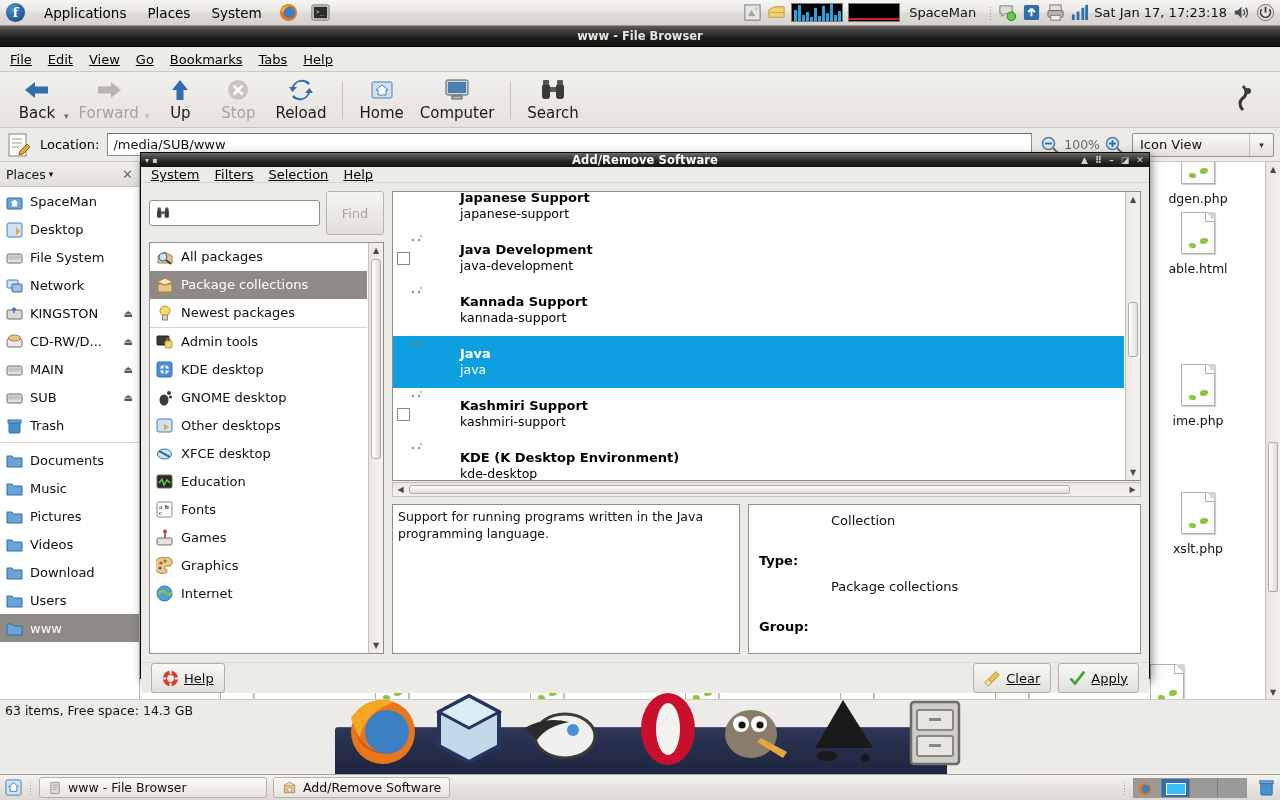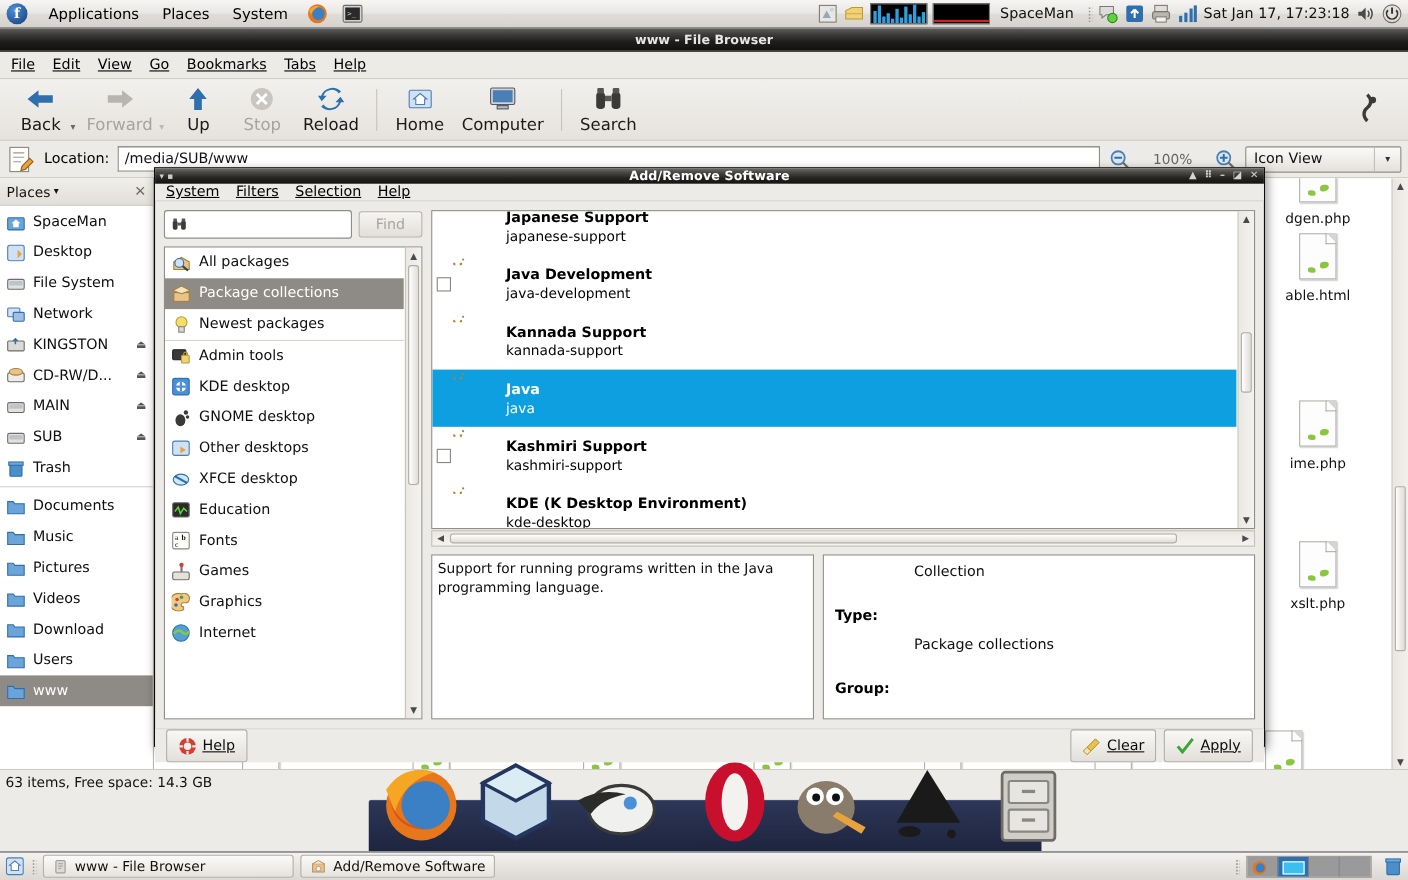--- a/index.html
+++ b/index.html
@@ -73,21 +73,21 @@
     height:34px; background:#edebe7; border-bottom:1px solid #cdc9c3;
     display:flex; align-items:center; padding:0 6px; gap:8px;
   }
   .loc-icon { width:26px; height:26px; }
   .loc-label { font-size:13px; color:#000; }
   .loc-input {
     flex:1; height:23px; background:#fff; border:1px solid #918d87;
     border-top-color:#6f6c67; font-size:13px; color:#111; padding:2px 5px;
     display:flex; align-items:center;
   }
-  .zoom-ctl { display:flex; align-items:center; gap:20px; }
+  .zoom-ctl { display:flex; align-items:center; gap:4px; }
   .zoom-ctl .pct { font-size:12.5px; color:#666; }
   .view-select {
     width:142px; height:24px; background:linear-gradient(to bottom,#fbfaf9,#e4e1dc);
     border:1px solid #918d87; border-radius:2px; display:flex; align-items:center;
     font-size:13px; color:#111; padding-left:7px; position:relative;
   }
   .view-select .arw { position:absolute; right:0; top:0; bottom:0; width:24px;
       border-left:1px solid #c2beb8; display:flex; align-items:center; justify-content:center;
       font-size:9px; color:#333;}
 
@@ -149,21 +149,21 @@
                  border-bottom:1px solid #d9d5cf;}
   .arw-menubar .mi { font-size:13px; color:#000; }
   .arw-content { flex:1; display:flex; padding:8px; gap:8px; }
   .arw-left { width:235px; display:flex; flex-direction:column; gap:7px; }
   .search-row { display:flex; gap:6px; align-items:center; }
   .search-inp {
     flex:1; height:26px; background:#fff; border:1px solid #918d87; border-radius:3px;
     display:flex; align-items:center; padding:0 5px; gap:5px;
   }
   .find-btn {
-    width:58px; height:24px; background:linear-gradient(to bottom,#f7f5f3,#e2dfda);
+    width:58px; height:44px; background:linear-gradient(to bottom,#f7f5f3,#e2dfda);
     border:1px solid #b8b4ae; border-radius:3px; color:#a9a5a0; font-size:13px;
     display:flex; align-items:center; justify-content:center;
   }
   .cat-list {
     flex:1; background:#fff; border:1px solid #918d87; position:relative; overflow:hidden;
   }
   .cat-item { height:28px; display:flex; align-items:center; gap:8px; padding-left:6px; font-size:13px; color:#0f0f0f;
               border-bottom:1px solid transparent;}
   .cat-item.selected { background:#8e8b86; color:#fff; }
   .cat-sep { height:1px; background:#d6d2cc; }

